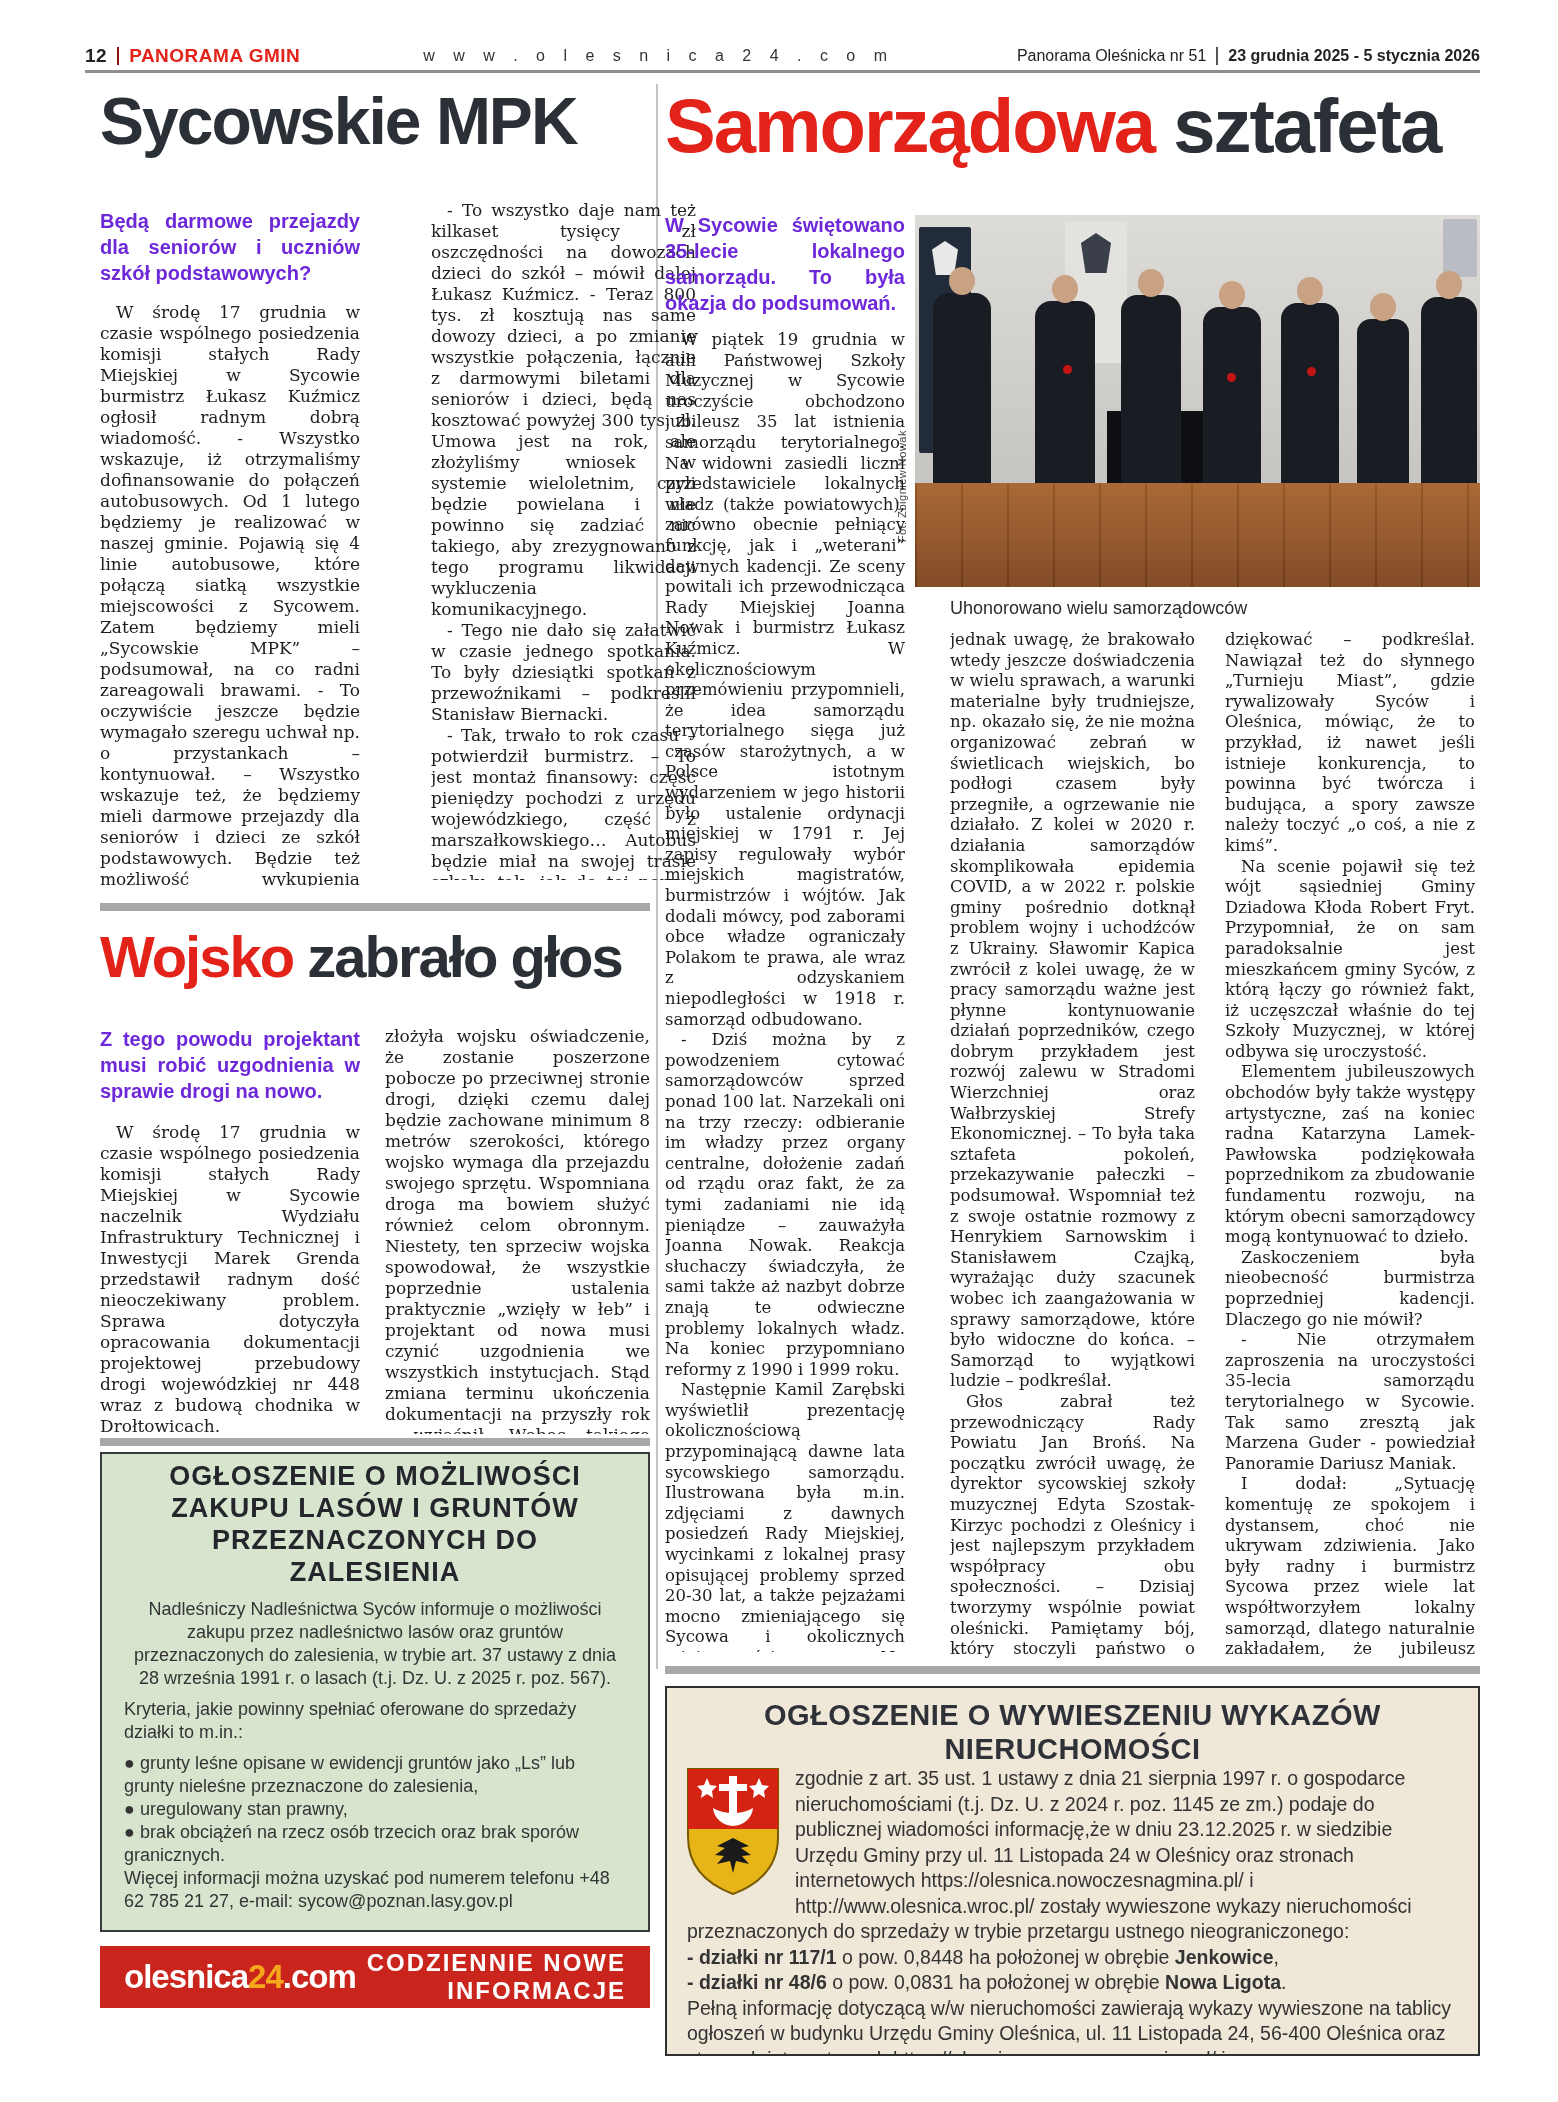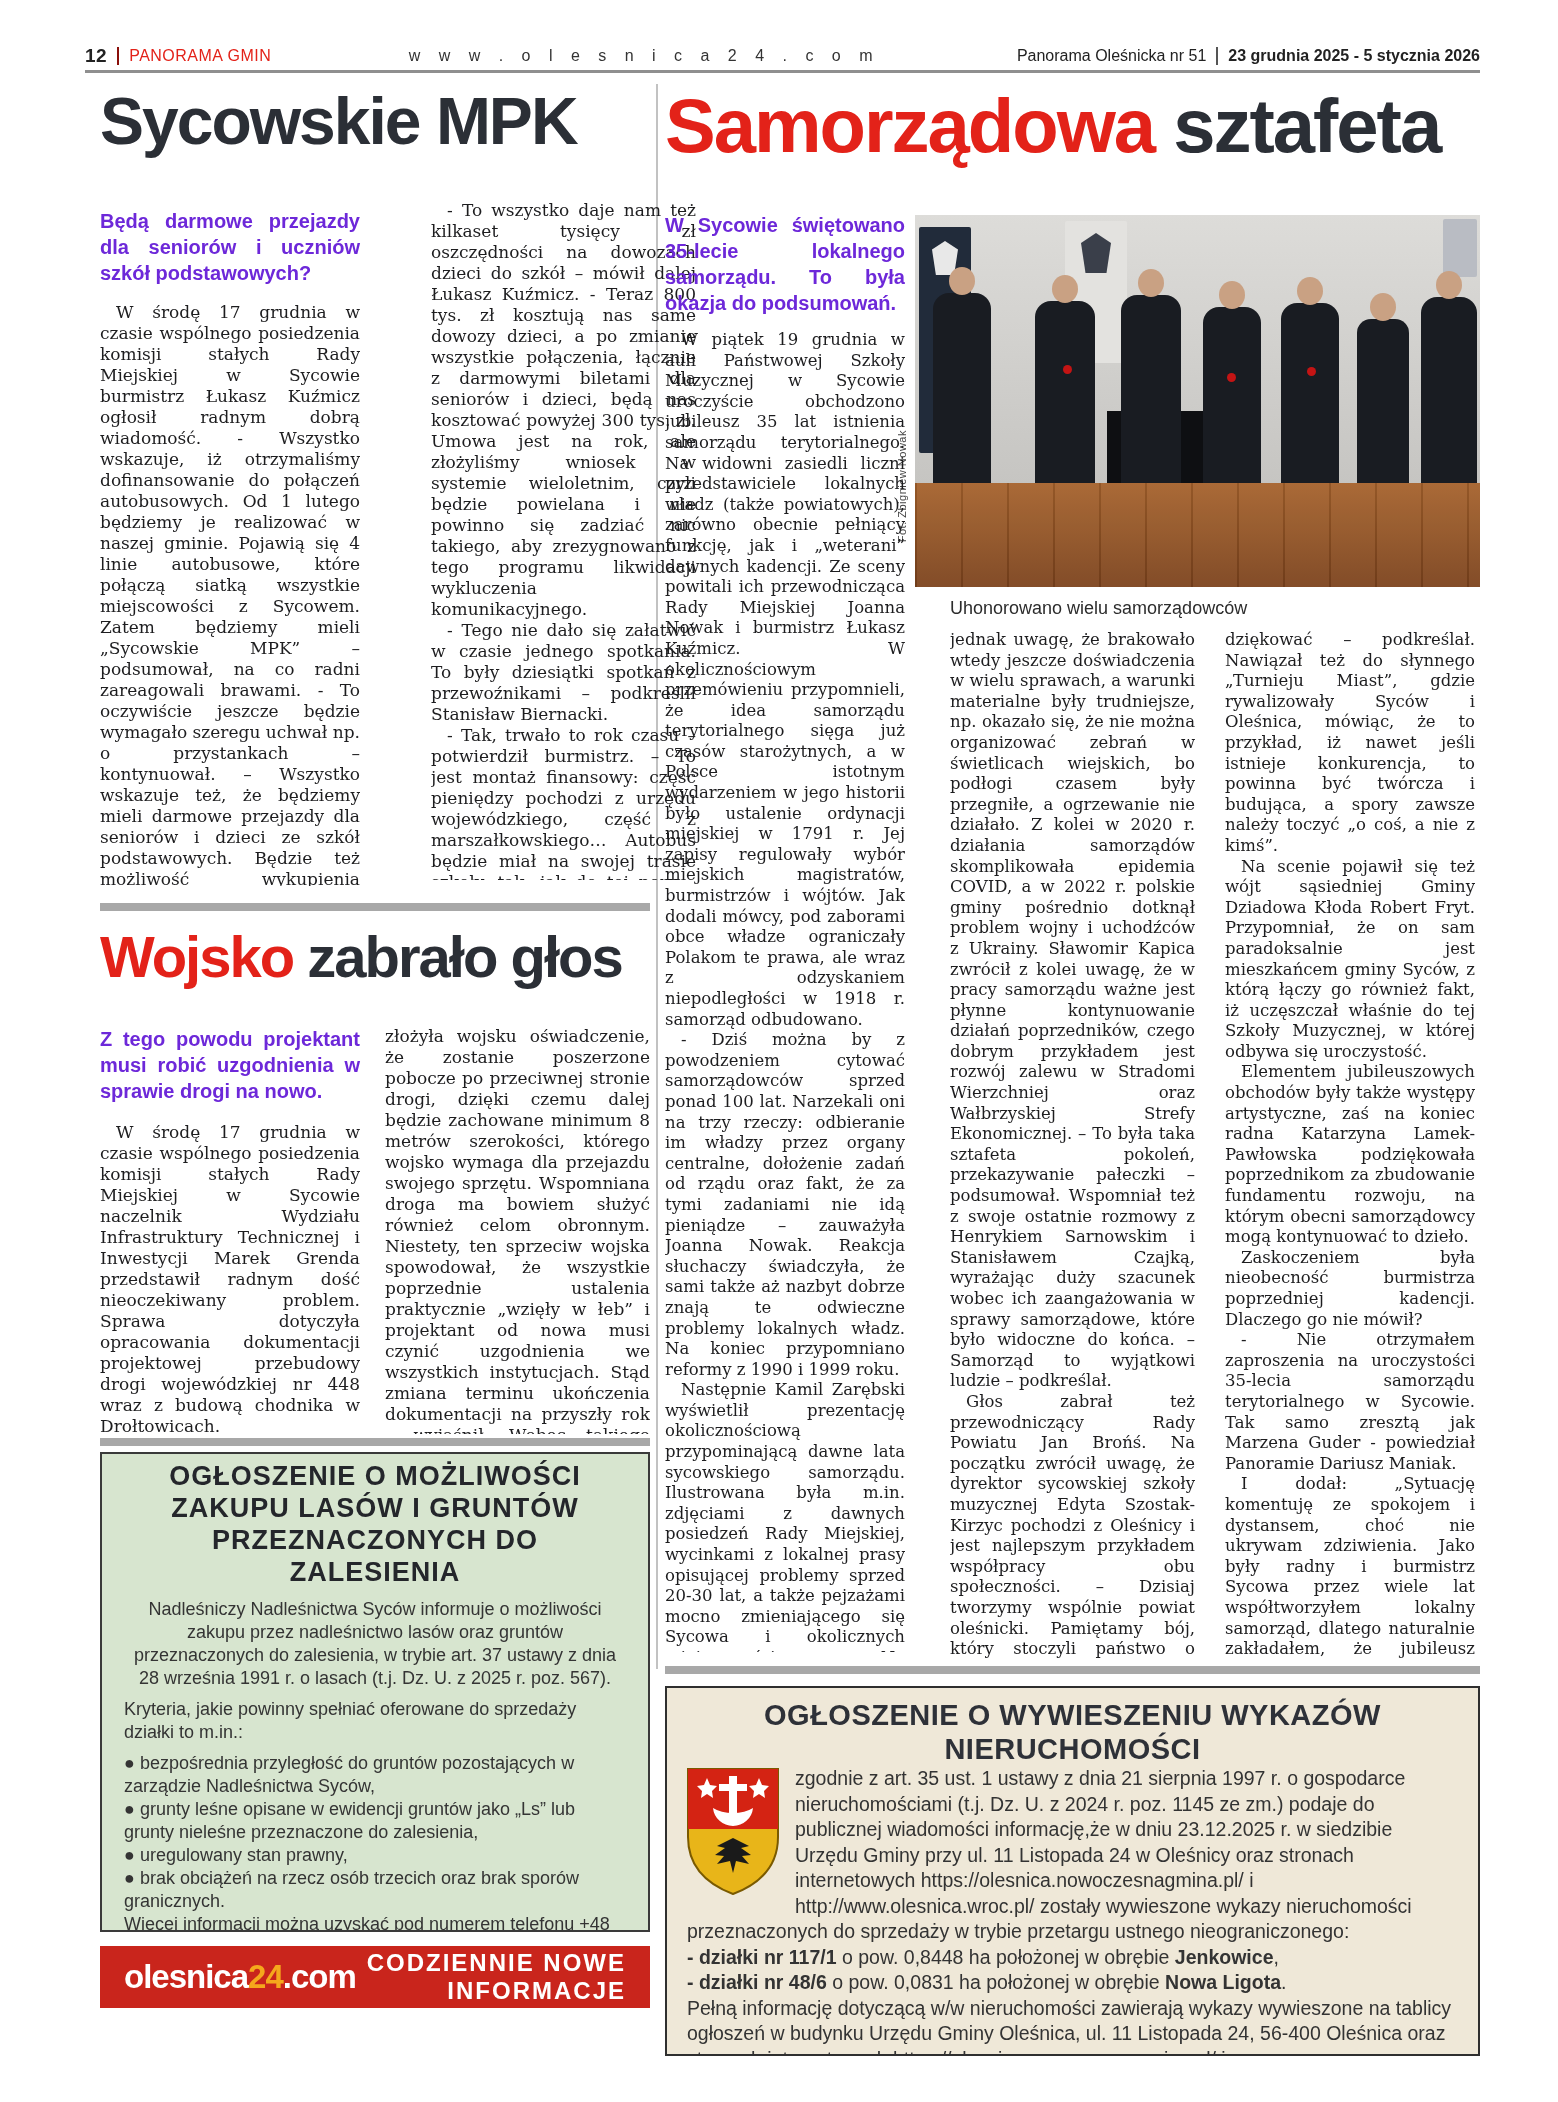--- a/index.html
+++ b/index.html
@@ -7,21 +7,21 @@
     position:relative; width:1558px; height:2102px; margin:0 auto;
     background:#ffffff; overflow:hidden;
     font-family:"Liberation Sans", sans-serif;
   }
   
   .hdr { position:absolute; left:85px; top:44px; width:1395px; height:24px;
          display:flex; align-items:center; font-size:16px; color:#222; }
   .hdr .pgnum { font-weight:bold; font-size:19px; letter-spacing:0.5px; }
   .hdr .vsep { width:2px; height:18px; background:#8a0f0a; margin:0 10px; }
   .hdr .vsep2 { width:2px; height:18px; background:#555; margin:0 10px; }
-  .hdr .brand { font-weight:normal; font-size:16px; color:#e32219; letter-spacing:0.5px; }
+  .hdr .brand { font-weight:bold; font-size:19px; color:#e32219; letter-spacing:0.5px; }
   .hdr .site { flex:1; text-align:center; letter-spacing:7px; color:#333; font-size:16px; }
   .hdr .edition { color:#222; }
   .hdr .daterange { font-weight:bold; }
   .hdr-rule { position:absolute; left:85px; top:70px; width:1395px; height:3px; background:#8f8f8f; }
   .v-rule { position:absolute; left:656px; top:84px; width:2px; height:1585px; background:#c2c2c2; }
   .gray-div { position:absolute; height:8px; background:#a8a8a8; }
 
   
   .headline { position:absolute; font-weight:bold; color:#2b2f36; letter-spacing:-2px; line-height:1; white-space:nowrap; }
   .headline .red { color:#e32219; }
@@ -125,21 +125,20 @@
 
   <div class="boxf">
     <h2>
       <span>OGŁOSZENIE O MOŻLIWOŚCI</span><br>
       <span>ZAKUPU LASÓW I GRUNTÓW</span><br>
       <span>PRZEZNACZONYCH DO ZALESIENIA</span>
     </h2>
     <p class="centered">Nadleśniczy Nadleśnictwa Syców informuje o możliwości zakupu przez nadleśnictwo lasów oraz gruntów przeznaczonych do zalesienia, w trybie art. 37 ustawy z dnia 28 września 1991 r. o lasach (t.j. Dz. U. z 2025 r. poz. 567).</p>
     <p>Kryteria, jakie powinny spełniać oferowane do sprzedaży działki to m.in.:</p>
     <div class="bullets">
-      <p><span>●</span> <span>bezpośrednia przyległość do gruntów pozostających w zarządzie Nadleśnictwa Syców,</span></p>
       <p><span>●</span> <span>grunty leśne opisane w ewidencji gruntów jako „Ls” lub grunty nieleśne przeznaczone do zalesienia,</span></p>
       <p><span>●</span> <span>uregulowany stan prawny,</span></p>
       <p><span>●</span> <span>brak obciążeń na rzecz osób trzecich oraz brak sporów granicznych.</span></p>
     </div>
     <p>Więcej informacji można uzyskać pod numerem telefonu +48 62 785 21 27, e-mail: sycow@poznan.lasy.gov.pl</p>
 
   </div>
 
   <div class="redbar">
     <span class="logo"><span>olesnica</span><span class="num">24</span><span>.com</span></span>

